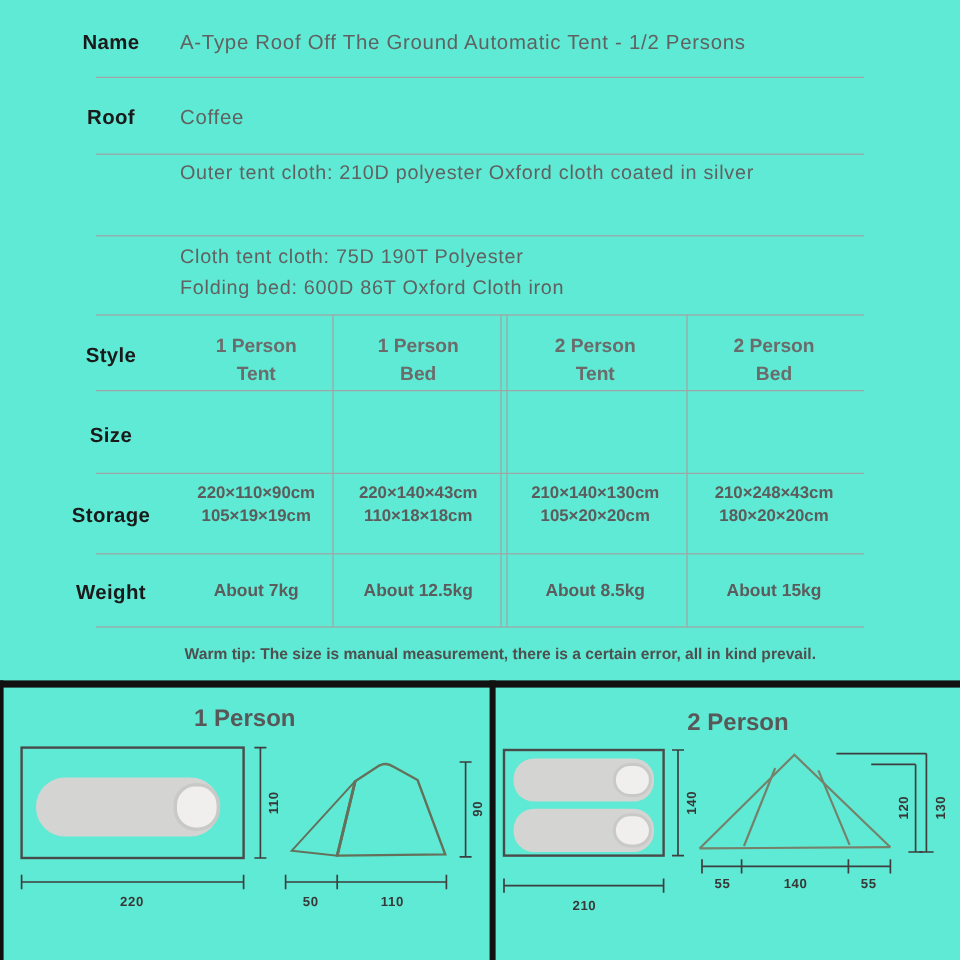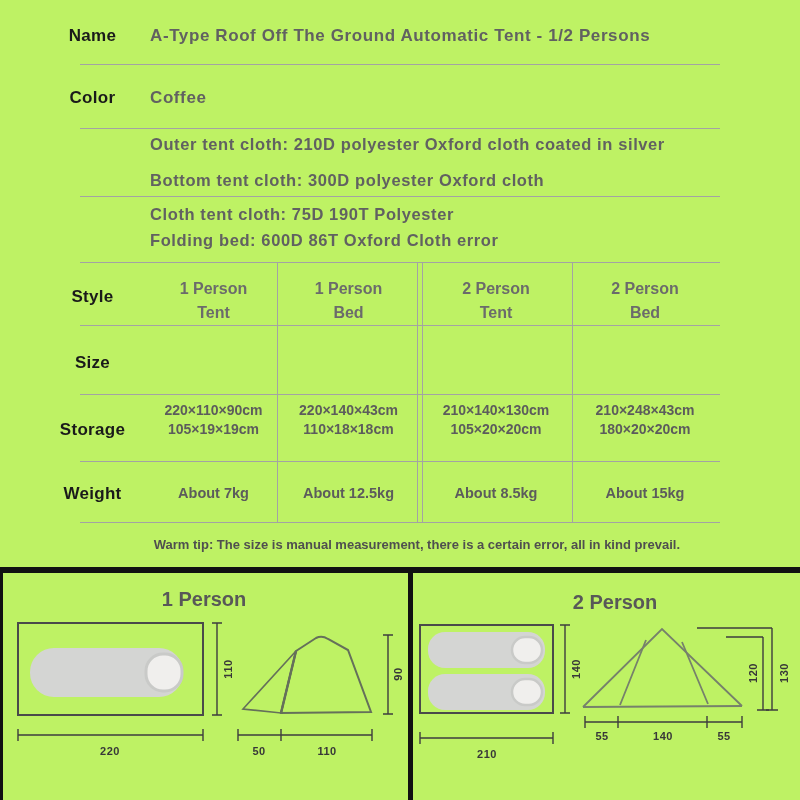--- a/index.html
+++ b/index.html
@@ -1,30 +1,30 @@
 <!DOCTYPE html>
 <html><head>
 <meta charset="utf-8">
 <style>
   html,body{margin:0;padding:0;}
   .screen{
     position:relative;width:800px;height:800px;overflow:hidden;
-    background:#bef264;
+    background:#5eead4;
     font-family:"Liberation Sans","DejaVu Sans",sans-serif;
     color:#5e5e5e;
   }
   .abs{position:absolute;}
   
   .hl{position:absolute;left:80px;width:640px;height:1px;background:#a3a3a3;}
   .vl{position:absolute;top:262px;height:260px;width:1px;background:#a3a3a3;}
   .vl-double{position:absolute;top:262px;height:260px;width:4px;background:transparent;
              border-left:1px solid #a3a3a3;border-right:1px solid #a3a3a3;}
   .row-label{position:absolute;left:25px;width:135px;text-align:center;
              font-size:17px;font-weight:700;color:#1a1a1a;letter-spacing:.3px;}
-  .val{position:absolute;font-size:17px;font-weight:700;color:#616161;letter-spacing:.6px;}
+  .val{position:absolute;font-size:17px;font-weight:400;color:#616161;letter-spacing:.6px;}
   .mat{font-size:16.5px;}
   .cell{position:absolute;text-align:center;font-weight:600;color:#5c5c5c;}
   .grid-head{font-size:16px;color:#6b6b6b;line-height:24px;white-space:pre-line;top:277px;}
   .c1{left:150px;width:127px;}
   .c2{left:277px;width:143px;}
   .c3{left:420px;width:152px;}
   .c4{left:572px;width:146px;}
   .sz{font-size:14px;top:354px;margin-top:48px;}
   .st{font-size:14px;top:421px;}
   .wt{font-size:14.5px;top:485px;}
@@ -43,30 +43,29 @@
 </style>
 </head>
 <body>
 
 <div class="screen">
 
   <div class="row-label" style="top:26px">Name</div>
   <div class="val" style="left:150px;top:26px;width:560px">A-Type Roof Off The Ground Automatic Tent - 1/2 Persons</div>
   <div class="hl" style="top:64px"></div>
 
-  <div class="row-label" style="top:88px">Color</div>
+  <div class="row-label" style="top:88px">Roof</div>
   <div class="val" style="left:150px;top:88px">Coffee</div>
   <div class="hl" style="top:128px"></div>
 
   <div class="val mat" style="left:150px;top:135px;width:580px">Outer tent cloth: 210D polyester Oxford cloth coated in silver</div>
-  <div class="val mat" style="left:150px;top:171px;width:580px">Bottom tent cloth: 300D polyester Oxford cloth</div>
   <div class="hl" style="top:196px"></div>
 
   <div class="val mat" style="left:150px;top:205px;width:580px">Cloth tent cloth: 75D 190T Polyester</div>
-  <div class="val mat" style="left:150px;top:231px;width:580px">Folding bed: 600D 86T Oxford Cloth error</div>
+  <div class="val mat" style="left:150px;top:231px;width:580px">Folding bed: 600D 86T Oxford Cloth iron</div>
   <div class="hl" style="top:262px"></div>
 
   <div class="vl" style="left:277px"></div>
   <div class="vl-double" style="left:417px"></div>
   <div class="vl" style="left:572px"></div>
 
   <div class="row-label" style="top:287px">Style</div>
   <div class="cell grid-head c1">1 Person
 Tent</div>
   <div class="cell grid-head c2">1 Person

